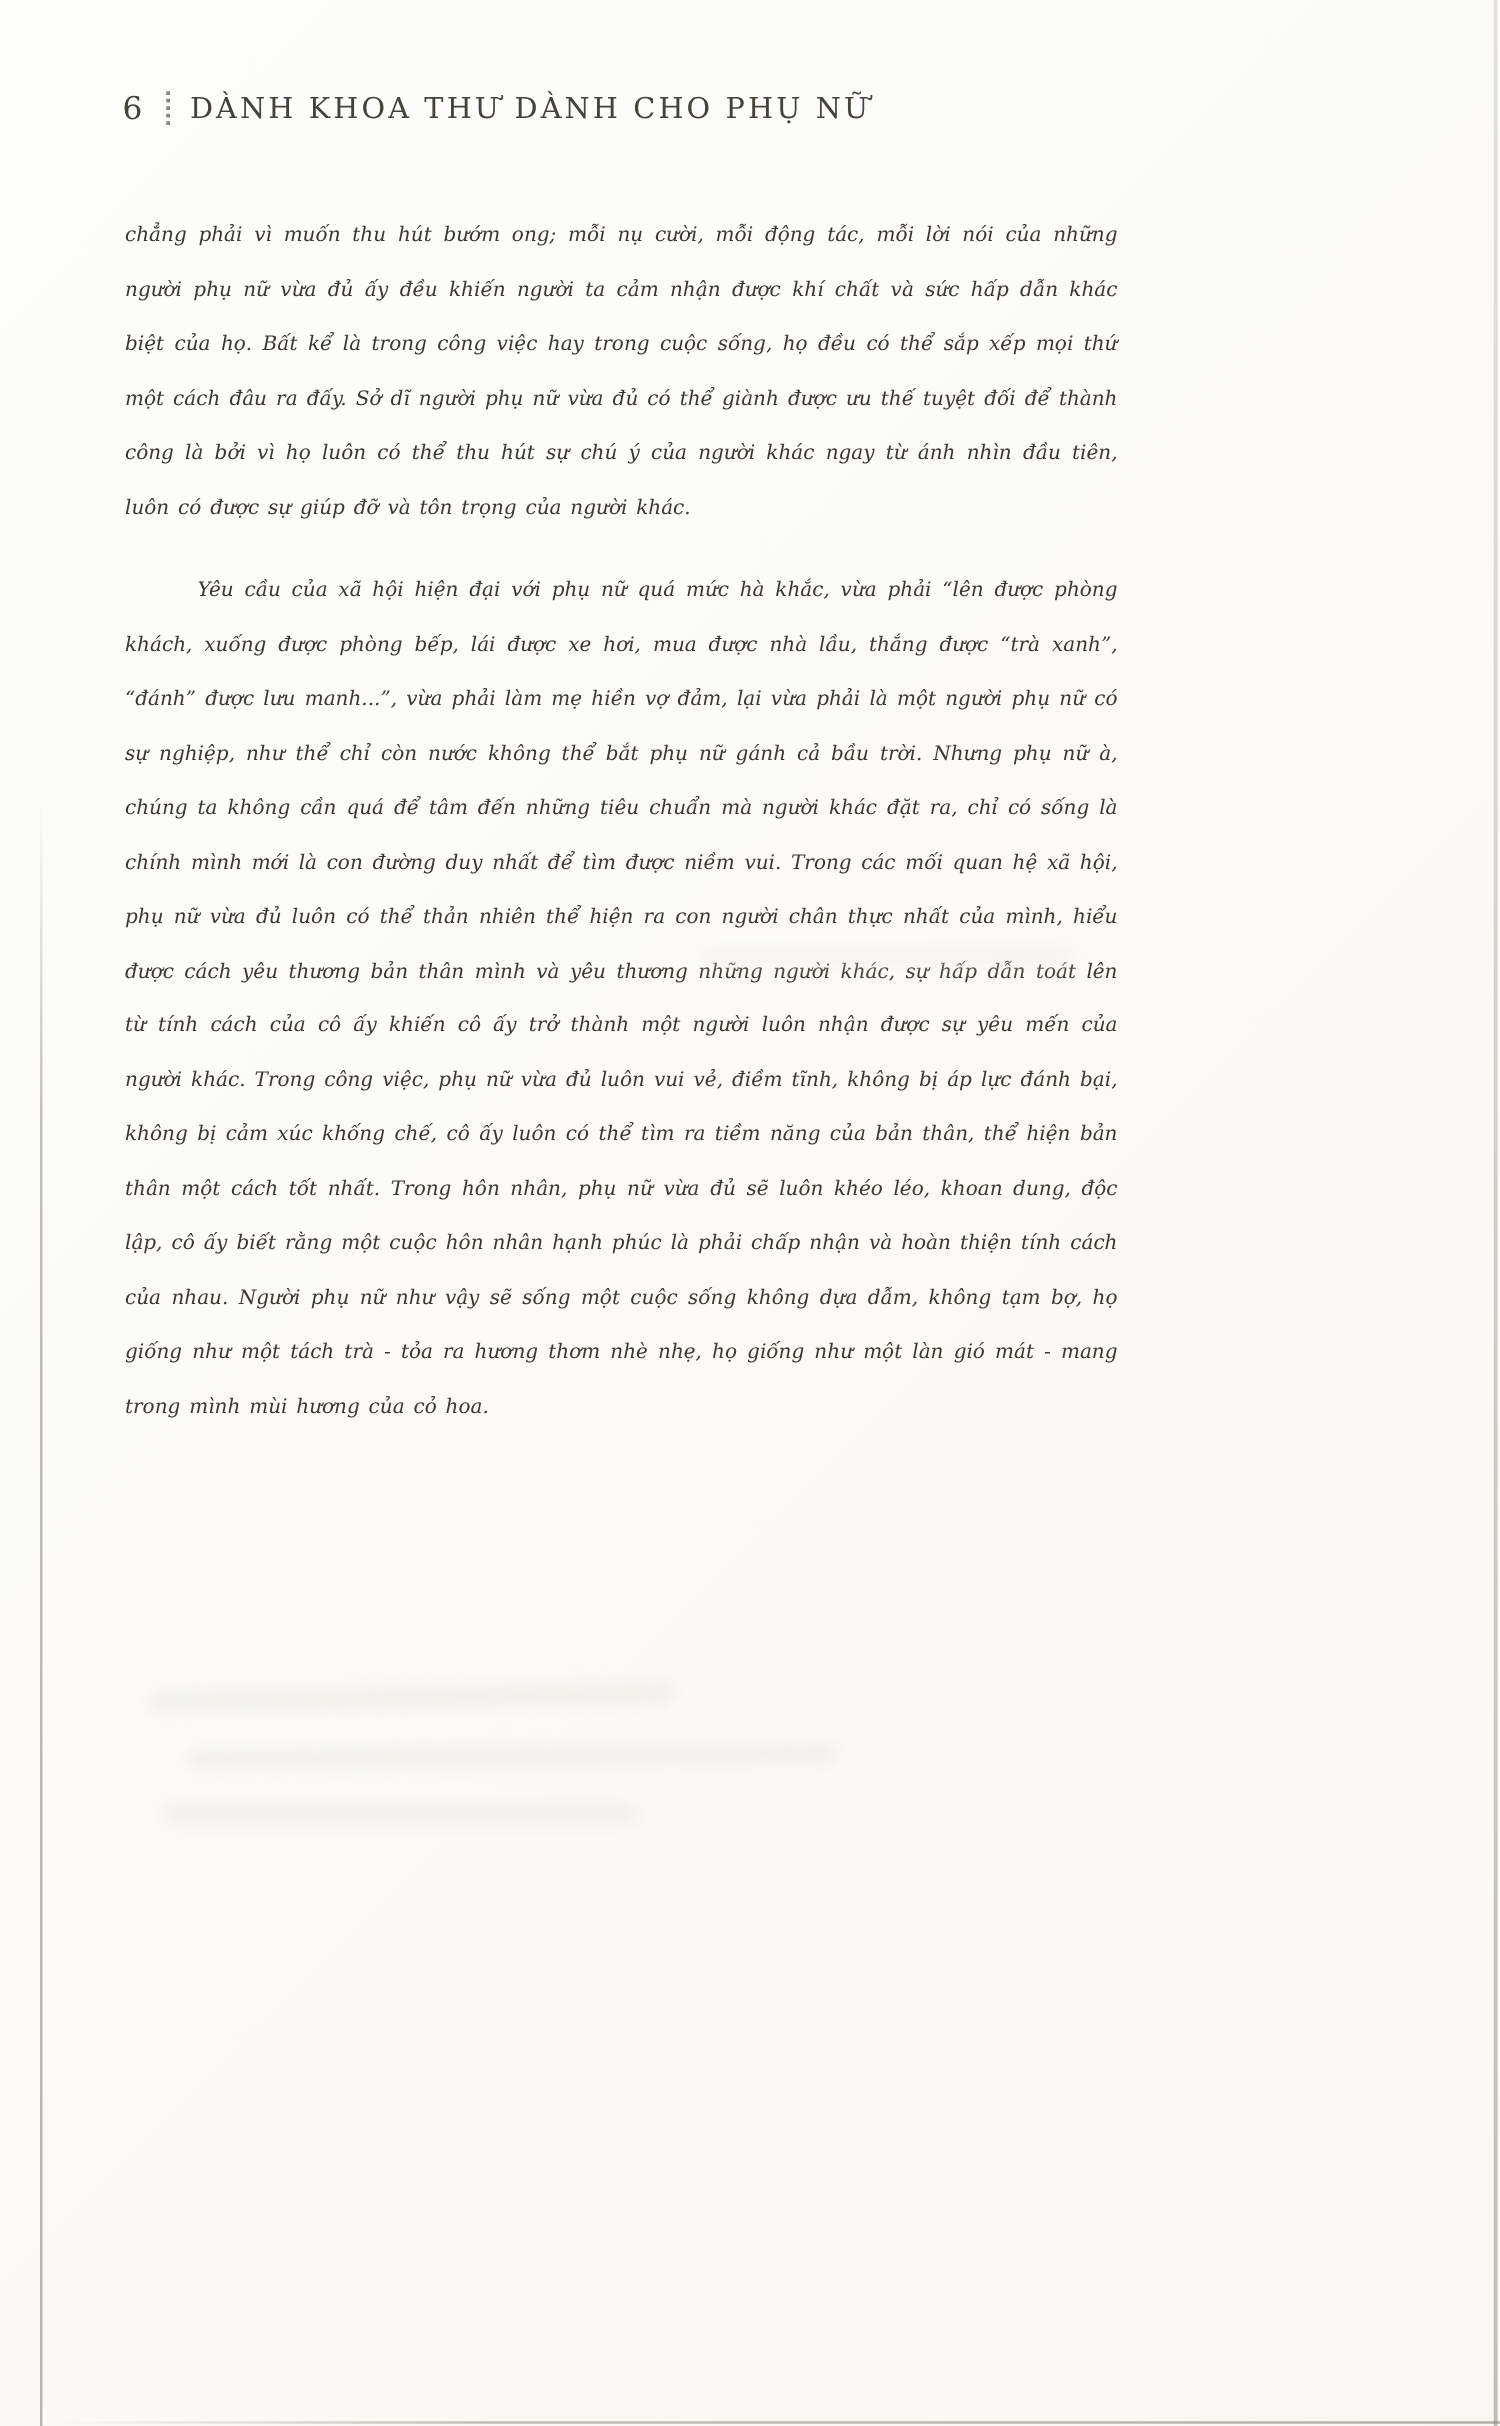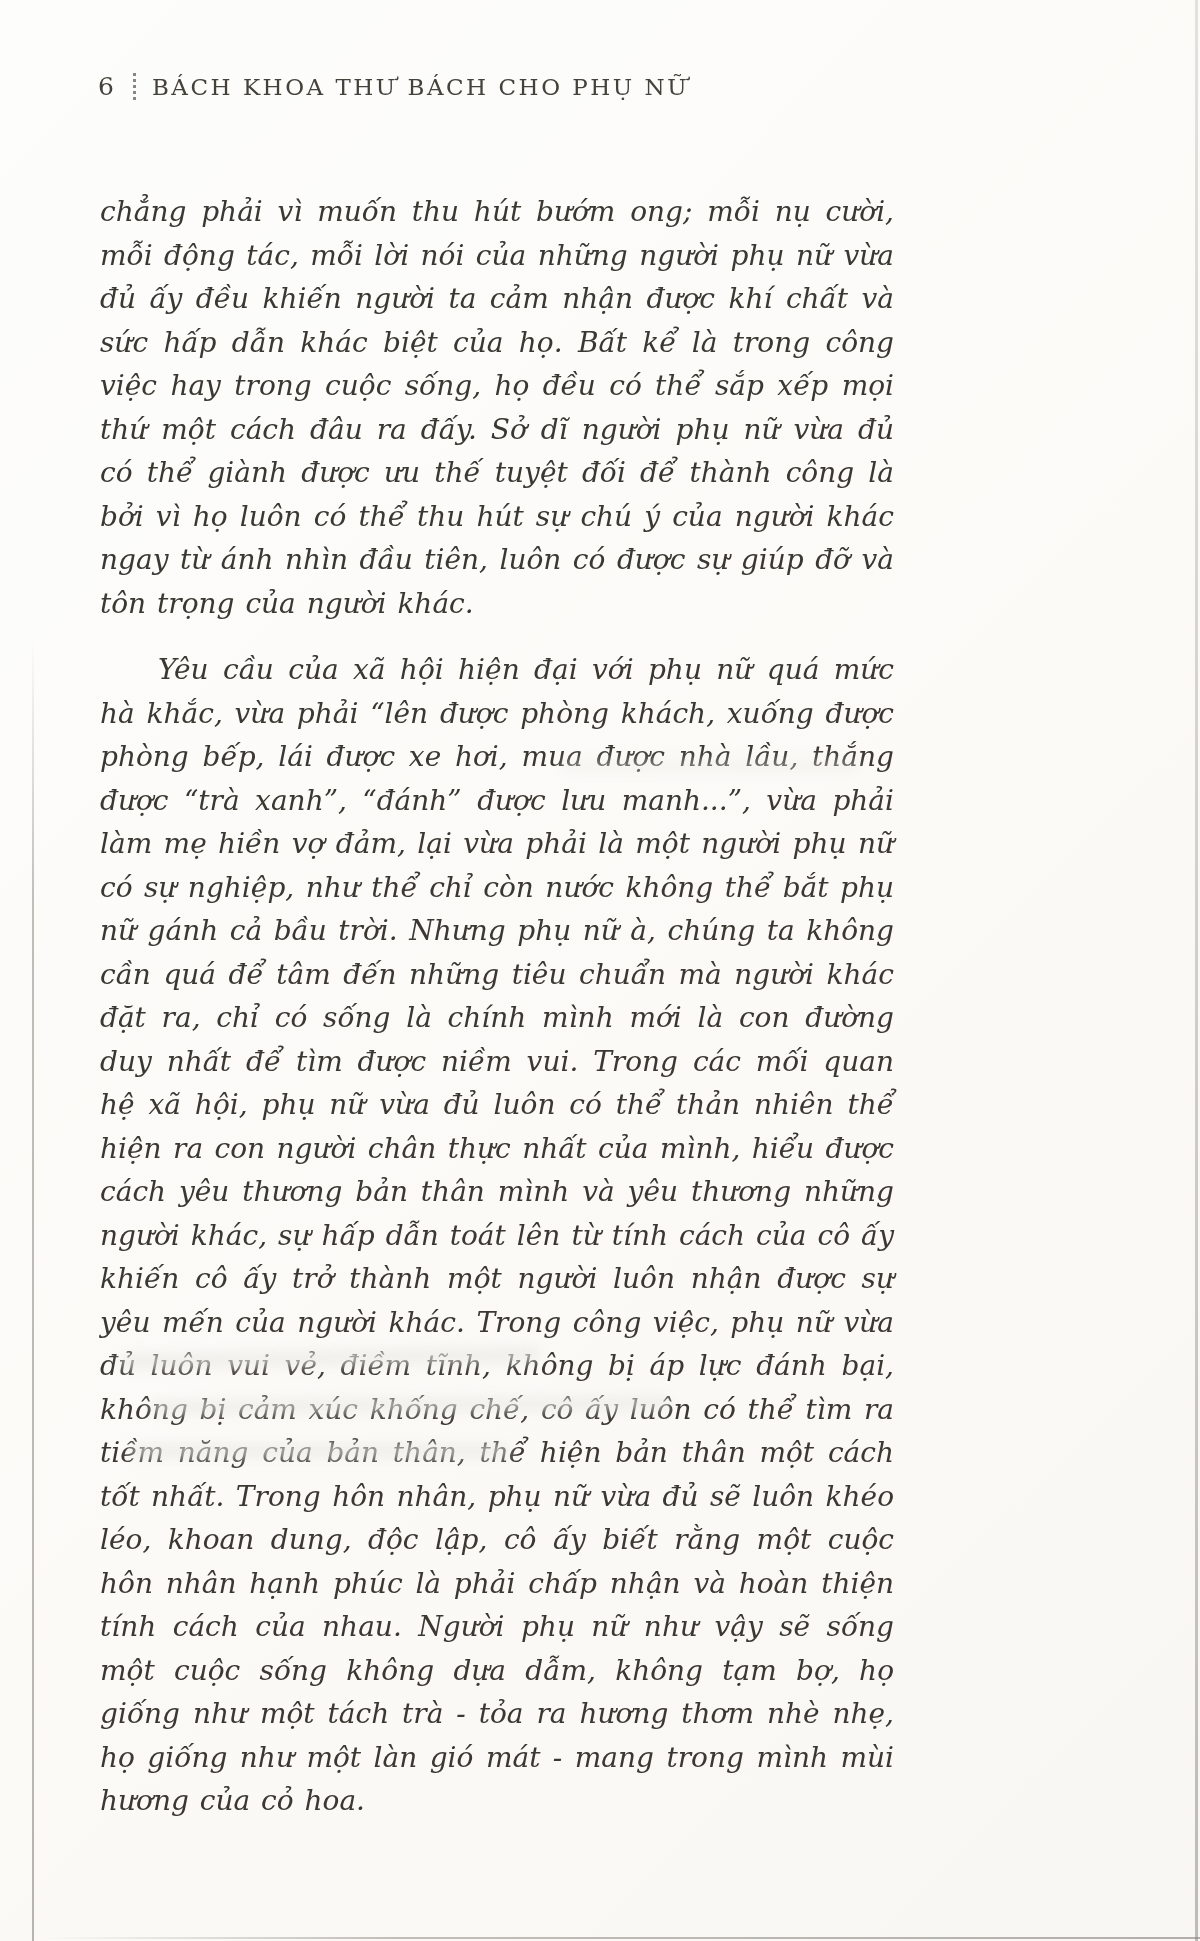--- a/index.html
+++ b/index.html
@@ -46,25 +46,24 @@
   }
 
   
   .page-body {
     position: absolute;
     top: 166px;
     left: 100px;
     width: 794px;
     text-align: justify;
     font-style: italic;
-    font-size: 28px;
+    font-size: 16px;
     line-height: 43.5px;
     word-spacing: 2px;
     color: #3b3832;
-    margin-top: 24px;
   }
   .page-body p {
     margin: 0;
   }
   .page-body p.indented {
     margin-top: 23px;
     text-indent: 58px;
   }
 
   
@@ -108,21 +107,21 @@
   .bleed-4 { left: 560px; top: 760px; width: 300px; height: 12px; opacity: 0.45; }
 </style>
 </head>
 <body>
 
 <div class="page">
 
   <header class="page-header">
     <span class="page-number">6</span>
     <span class="header-divider"></span>
-    <span class="running-title">BÁCH KHOA THƯ BÁCH CHO PHỤ NỮ</span>
+    <span class="running-title">DÀNH KHOA THƯ DÀNH CHO PHỤ NỮ</span>
   </header>
 
   <main class="page-body">
     <p>chẳng phải vì muốn thu hút bướm ong; mỗi nụ cười, mỗi động tác, mỗi lời nói của những người phụ nữ vừa đủ ấy đều khiến người ta cảm nhận được khí chất và sức hấp dẫn khác biệt của họ. Bất kể là trong công việc hay trong cuộc sống, họ đều có thể sắp xếp mọi thứ một cách đâu ra đấy. Sở dĩ người phụ nữ vừa đủ có thể giành được ưu thế tuyệt đối để thành công là bởi vì họ luôn có thể thu hút sự chú ý của người khác ngay từ ánh nhìn đầu tiên, luôn có được sự giúp đỡ và tôn trọng của người khác.</p>
     <p class="indented">Yêu cầu của xã hội hiện đại với phụ nữ quá mức hà khắc, vừa phải “lên được phòng khách, xuống được phòng bếp, lái được xe hơi, mua được nhà lầu, thắng được “trà xanh”, “đánh” được lưu manh...”, vừa phải làm mẹ hiền vợ đảm, lại vừa phải là một người phụ nữ có sự nghiệp, như thể chỉ còn nước không thể bắt phụ nữ gánh cả bầu trời. Nhưng phụ nữ à, chúng ta không cần quá để tâm đến những tiêu chuẩn mà người khác đặt ra, chỉ có sống là chính mình mới là con đường duy nhất để tìm được niềm vui. Trong các mối quan hệ xã hội, phụ nữ vừa đủ luôn có thể thản nhiên thể hiện ra con người chân thực nhất của mình, hiểu được cách yêu thương bản thân mình và yêu thương những người khác, sự hấp dẫn toát lên từ tính cách của cô ấy khiến cô ấy trở thành một người luôn nhận được sự yêu mến của người khác. Trong công việc, phụ nữ vừa đủ luôn vui vẻ, điềm tĩnh, không bị áp lực đánh bại, không bị cảm xúc khống chế, cô ấy luôn có thể tìm ra tiềm năng của bản thân, thể hiện bản thân một cách tốt nhất. Trong hôn nhân, phụ nữ vừa đủ sẽ luôn khéo léo, khoan dung, độc lập, cô ấy biết rằng một cuộc hôn nhân hạnh phúc là phải chấp nhận và hoàn thiện tính cách của nhau. Người phụ nữ như vậy sẽ sống một cuộc sống không dựa dẫm, không tạm bợ, họ giống như một tách trà - tỏa ra hương thơm nhè nhẹ, họ giống như một làn gió mát - mang trong mình mùi hương của cỏ hoa.</p>
   </main>
 
   <div class="edge-right"></div>
   <div class="edge-left"></div>
   <div class="edge-bottom"></div>

